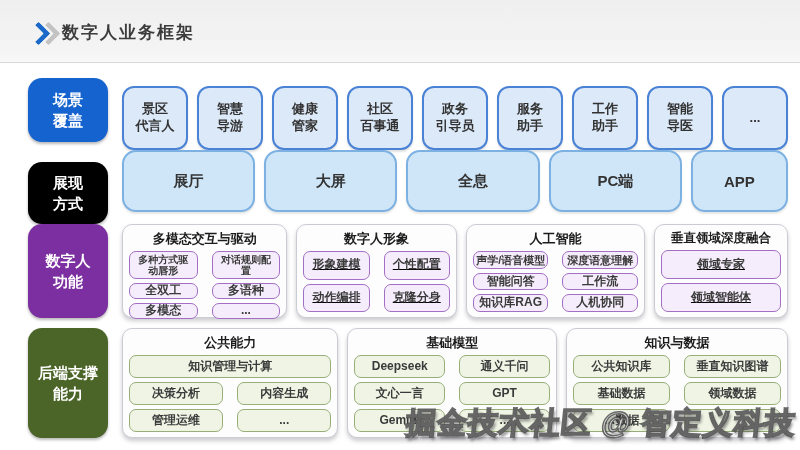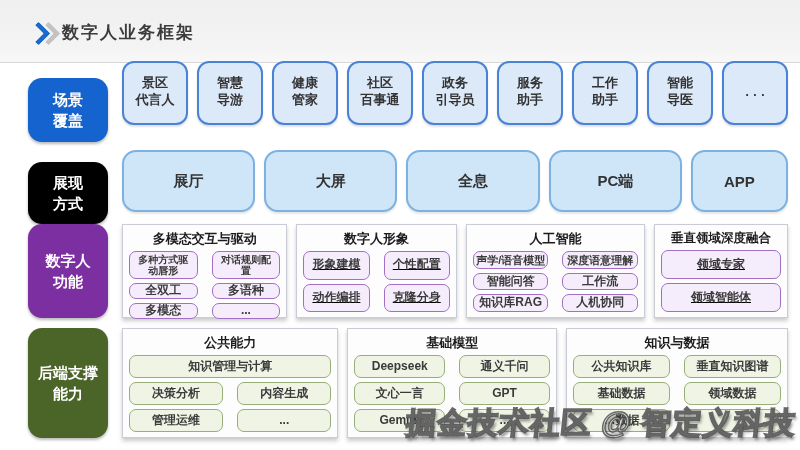--- a/index.html
+++ b/index.html
@@ -28,41 +28,41 @@
     color:#fff;font-weight:bold;font-size:15px;line-height:1.4;
     display:flex;align-items:center;justify-content:center;text-align:center;
     white-space:pre-line;box-shadow:0 2px 3px rgba(0,0,0,.28);
   }
   .lbl-scene{top:78px;height:64px;background:#1463cf;}
   .lbl-display{top:162px;height:62px;background:#000000;}
   .lbl-func{top:224px;height:94px;background:#7c2fa0;}
   .lbl-backend{top:328px;height:110px;background:#4b6427;}
   
   .band{position:absolute;left:122px;right:12px;display:flex;gap:9px;}
-  .band-scene{top:61px;height:64px;font-family:Liberation Mono, monospace;}
+  .band-scene{top:86px;height:64px;}
   .band-display{top:150px;height:62px;}
   .band-func{top:224px;height:94px;}
   .band-backend{top:328px;height:110px;}
   
   .chip{
     flex:1;display:flex;align-items:center;justify-content:center;text-align:center;
     white-space:pre-line;font-size:13px;font-weight:600;color:#333;line-height:1.3;
     background:#dce9f8;border:2px solid #4a82d6;border-radius:12px;
     box-shadow:0 2px 2px rgba(0,0,0,.12);
   }
   .chip2{
     flex:1;display:flex;align-items:center;justify-content:center;
     font-size:15px;font-weight:600;color:#333;
     background:#cfe6f8;border:2px solid #7cb1e2;border-radius:14px;
     box-shadow:0 2px 2px rgba(0,0,0,.10);
   }
   .chip2.narrow{flex:0.72;text-align:right;}
   
   .group{
-    background:#fdfdfd;border:1px solid #c9ccd4;border-radius:0;
+    background:#fdfdfd;border:1px solid #c9ccd4;border-radius:10px;
     box-shadow:0 3px 4px rgba(110,110,120,.35);
     padding:3px 6px 5px 6px;display:flex;flex-direction:column;box-sizing:border-box;
   }
   .group-title{text-align:center;font-weight:bold;font-size:13px;color:#1c1c1c;padding:2px 0 3px;}
   .g-grid{flex:1;display:grid;grid-template-columns:1fr 1fr;gap:4px 14px;}
   .g-grid.one-col{grid-template-columns:1fr;}
   .cell{
     display:flex;align-items:center;justify-content:center;text-align:center;
     border-radius:7px;font-size:12px;font-weight:600;color:#3a3a3a;
     white-space:pre-line;line-height:1.15;

